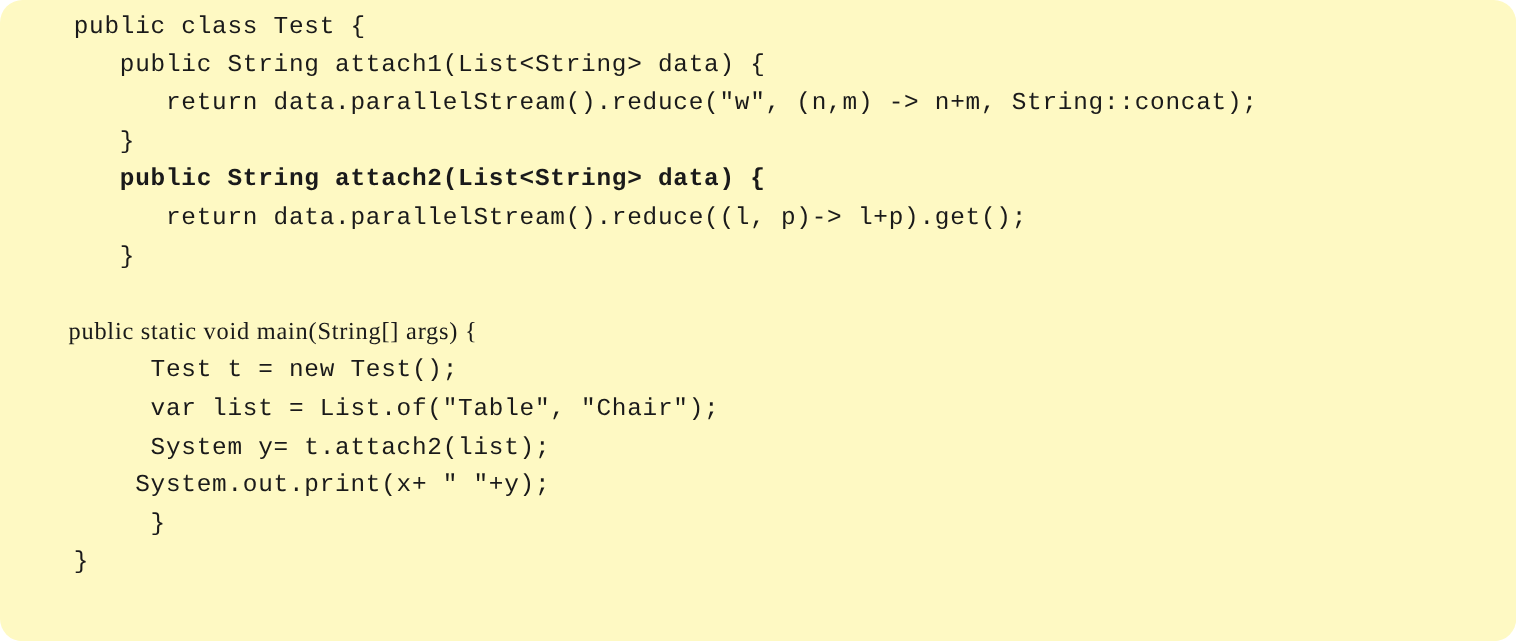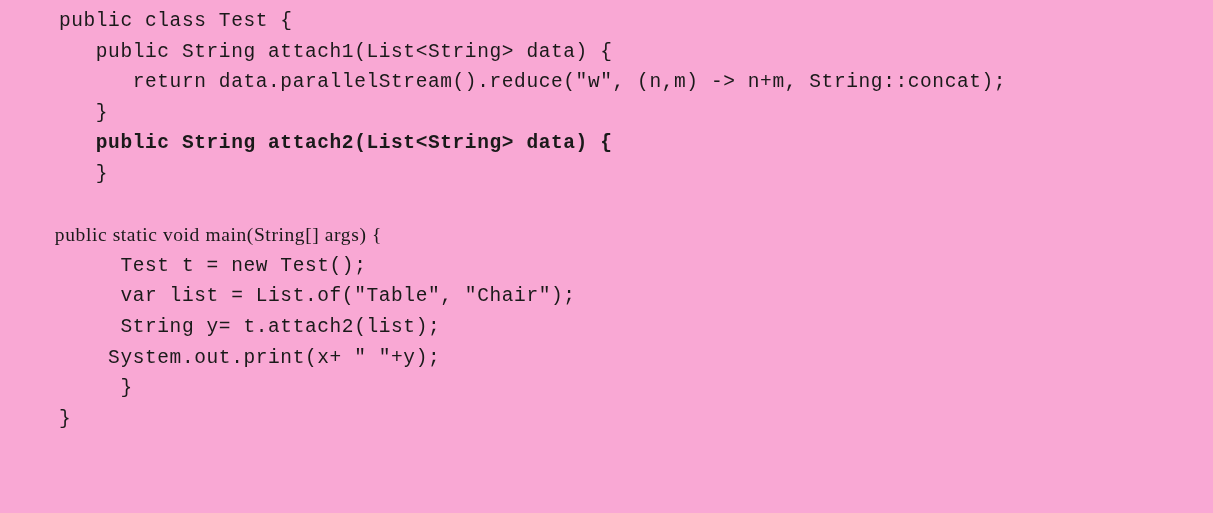--- a/index.html
+++ b/index.html
@@ -29,28 +29,29 @@
     letter-spacing: 0.6px;
     height: 30.6px;
   }
   .code-line.blank {
     color: transparent;
   }
 </style>
 </head>
 <body>
 
-<div id="code-listing" style="background: #f9a8d4;">
+<div id="code-listing" style="background: #fef9c3; border-radius: 18px;">
     <div class="code-line" style="color: rgb(26, 26, 26);">   public class Test {</div>
     <div class="code-line" style="color: rgb(26, 26, 26);">      public String attach1(List&lt;String&gt; data) {</div>
     <div class="code-line" style="color: rgb(26, 26, 26);">         return data.parallelStream().reduce("w", (n,m) -&gt; n+m, String::concat);</div>
     <div class="code-line" style="color: rgb(26, 26, 26);">      }</div>
     <div class="code-line" style="color: rgb(26, 26, 26); font-weight: bold;">      public String attach2(List&lt;String&gt; data) {</div>
+    <div class="code-line" style="color: rgb(26, 26, 26);">         return data.parallelStream().reduce((l, p)-&gt; l+p).get();</div>
     <div class="code-line" style="color: rgb(26, 26, 26);">      }</div>
     <div class="code-line blank"></div>
     <div class="code-line" style="color: rgb(26, 26, 26); font-family: Liberation Serif, serif;">      public static void main(String[] args) {</div>
     <div class="code-line" style="color: rgb(26, 26, 26); font-family: Liberation Mono, monospace;">        Test t = new Test();</div>
     <div class="code-line" style="color: rgb(26, 26, 26);">        var list = List.of("Table", "Chair");</div>
-    <div class="code-line" style="color: rgb(26, 26, 26);">        String y= t.attach2(list);</div>
+    <div class="code-line" style="color: rgb(26, 26, 26);">        System y= t.attach2(list);</div>
     <div class="code-line" style="color: rgb(26, 26, 26);">       System.out.print(x+ " "+y);</div>
     <div class="code-line" style="color: rgb(26, 26, 26);">        }</div>
     <div class="code-line" style="color: rgb(26, 26, 26);">   }</div>
   </div>
 
 </body></html>

